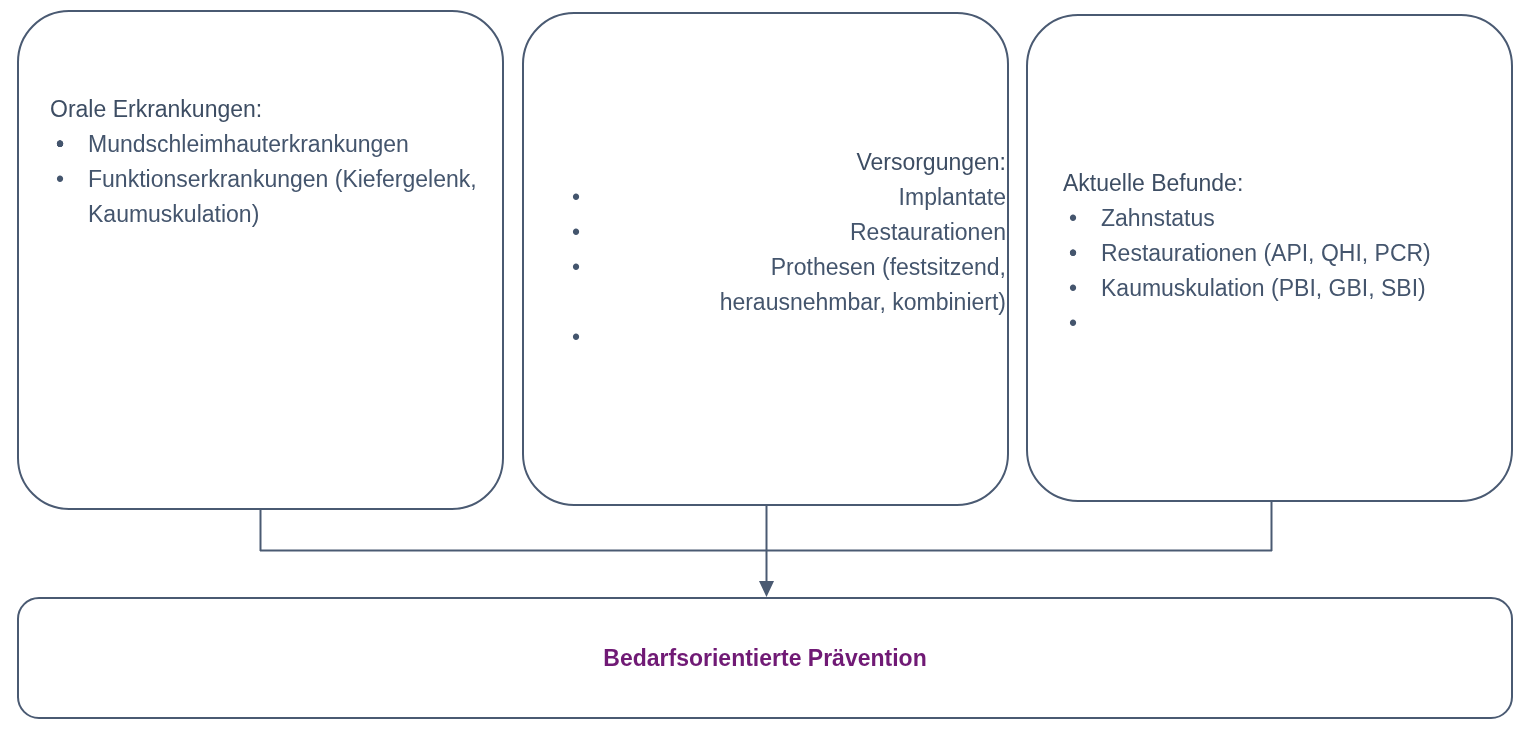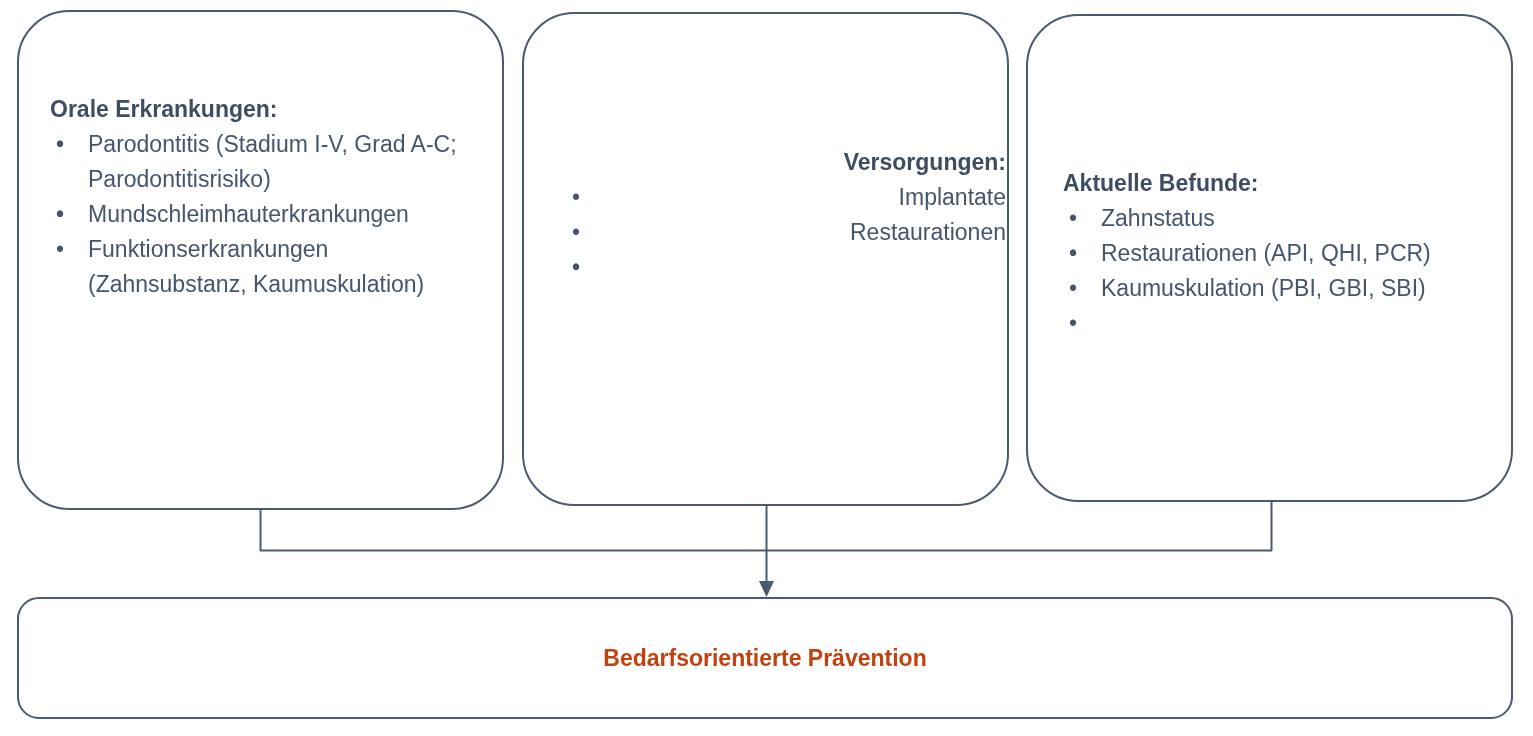--- a/index.html
+++ b/index.html
@@ -39,21 +39,21 @@
   }
 
   .card-body {
     position: absolute;
     left: 0;
     top: 0;
   }
 
   .card-heading {
     font-size: 23px;
-    font-weight: bold;
+    font-weight: normal;
     line-height: 35px;
     color: #3d4d63;
     white-space: nowrap;
   }
 
   ul.bullets {
     list-style: none;
     margin: 0;
     padding: 0;
   }
@@ -120,21 +120,21 @@
     height: 122px;
     border-radius: 22px;
     display: flex;
     align-items: center;
     justify-content: center;
   }
 
   #prevention-label {
     font-size: 23px;
     font-weight: bold;
-    color: #c2410c;
+    color: #701a75;
   }
 </style>
 </head>
 <body>
 
 <div id="diagram">
 
   <svg class="svg-layer" viewBox="0 0 1533 736">
 
     <path d="M 260.5 508 L 260.5 551" stroke="#4a5a72" stroke-width="2" fill="none"></path>
@@ -152,51 +152,51 @@
 
   <div class="card" id="card-oral-diseases">
     <div class="card-body">
       <div class="card-heading">Orale Erkrankungen:</div>
       <ul class="bullets">
         <li>
           <span class="dot">•</span>
         </li>
         <li>
           <span class="dot">•</span>
-          <span>Parodontitis (Stadium I-V, Grad A-C; Parodontitisrisiko)</span>
         </li>
         <li>
           <span class="dot">•</span>
         </li>
         <li>
           <span class="dot">•</span>
           <span>Mundschleimhauterkrankungen</span>
         </li>
         <li>
           <span class="dot">•</span>
-          <span>Funktionserkrankungen (Zahnsubstanz, Kaumuskulation)</span>
+          <span>Funktionserkrankungen (Kiefergelenk, Kaumuskulation)</span>
         </li>
       </ul>
     </div>
   </div>
 
   <div class="card" id="card-restorations">
     <div class="card-body">
       <div class="card-heading">Versorgungen:</div>
       <ul class="bullets">
         <li>
           <span class="dot">•</span>
           <span>Implantate</span>
         </li>
         <li>
           <span class="dot">•</span>
           <span>Restaurationen</span>
         </li>
         <li>
           <span class="dot">•</span>
+          <span>Prothesen (festsitzend, herausnehmbar, kombiniert)</span>
         </li>
         <li>
           <span class="dot">•</span>
         </li>
       </ul>
     </div>
   </div>
 
   <div class="card" id="card-current-findings">
     <div class="card-body">

